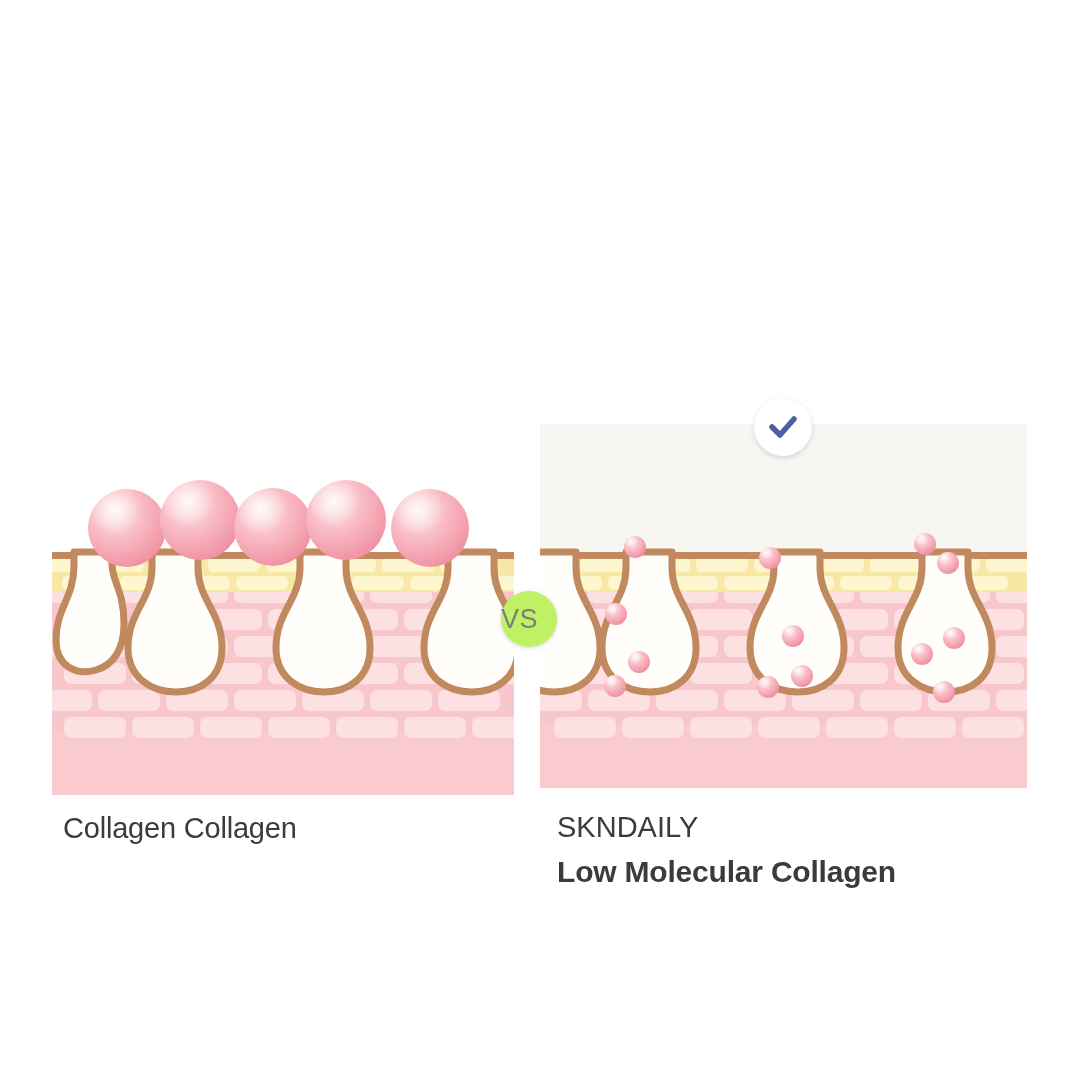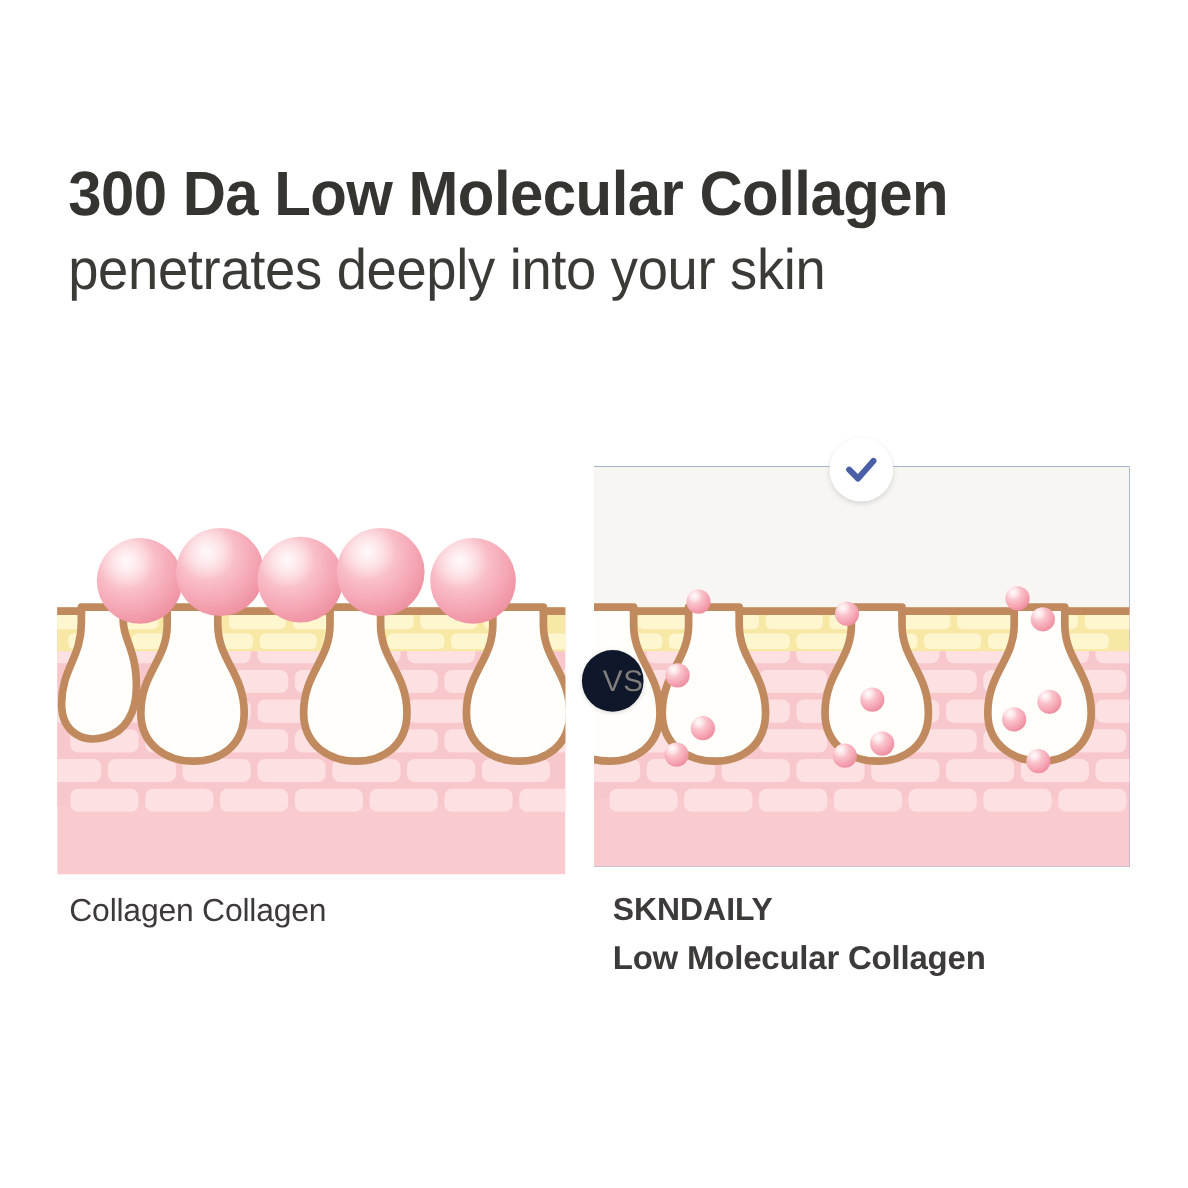--- a/index.html
+++ b/index.html
@@ -77,30 +77,30 @@
     left: -3px;
     top: -3px;
     width: 487px;
     height: 364px;
     overflow: hidden;
   }
 
   
   #vs-badge {
     position: absolute;
-    left: 529px;
+    left: 501px;
     top: 591px;
     width: 56px;
     height: 56px;
     border-radius: 50%;
-    background: #0f172a;
+    background: #bef264;
     box-shadow: 0 1px 4px rgba(120,110,110,0.28);
     display: flex;
     align-items: center;
-    justify-content: flex-end;
+    justify-content: flex-start;
     z-index: 6;
   }
   #vs-text {
     font-family: "Liberation Sans Narrow", "Liberation Sans", sans-serif;
     font-size: 27px;
     color: #807d7b;
     letter-spacing: 0.5px;
     line-height: 1;
   }
   #check-badge {
@@ -129,41 +129,37 @@
     left: 63px;
     top: 812px;
     font-size: 29px;
     font-weight: 400;
     letter-spacing: -0.2px;
   }
   #caption-right-brand {
     left: 557px;
     top: 811px;
     font-size: 29px;
-    font-weight: 700;
+    font-weight: 400;
     letter-spacing: 0px;
   }
   #caption-right-product {
     left: 557px;
     top: 855px;
     font-size: 30px;
     font-weight: bold;
     letter-spacing: -0.2px;
     text-align: right;
   }
 </style>
 </head>
 <body>
 
 <div id="page">
 
-  <div id="heading">
-    <div id="headline">300 Da Low Molecular Collagen</div>
-    <div id="subhead">penetrates deeply into your skin</div>
-  </div>
 
   <div class="panel" id="panel-left">
     <svg width="462" height="325" viewBox="0 0 462 325">
       <defs>
 
         <radialGradient id="sphereBig" cx="36%" cy="30%" r="72%">
           <stop offset="0%" stop-color="#fde3e6"></stop>
           <stop offset="38%" stop-color="#fac3cb"></stop>
           <stop offset="74%" stop-color="#f5a7b4"></stop>
           <stop offset="100%" stop-color="#ef93a3"></stop>

